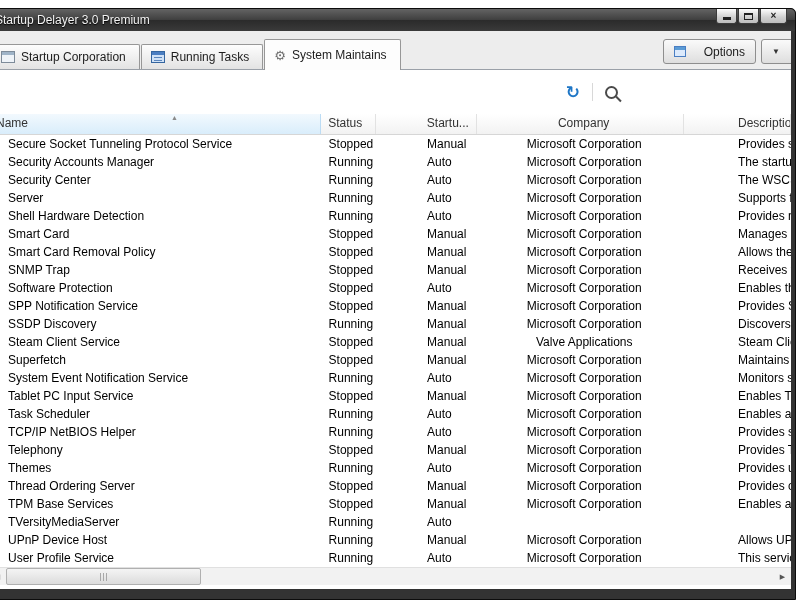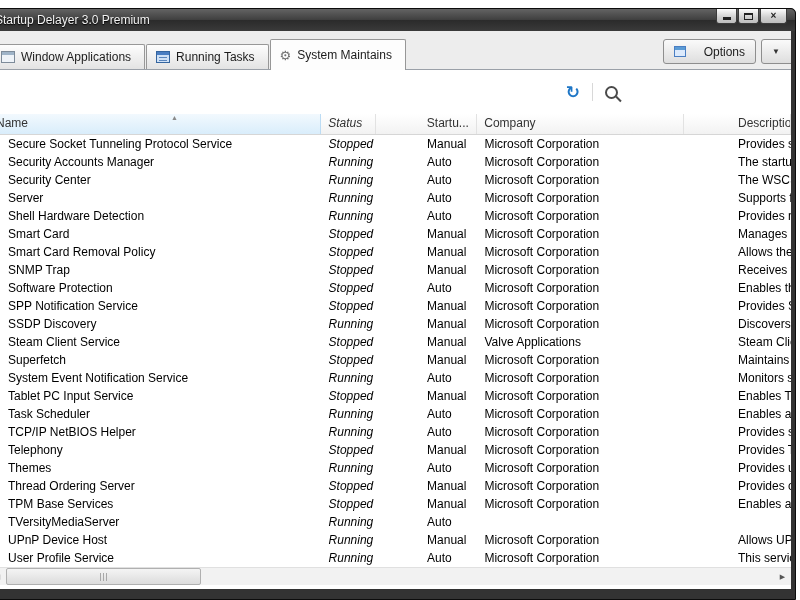--- a/index.html
+++ b/index.html
@@ -68,23 +68,23 @@
 
   
   .grid{position:absolute;top:44px;left:0;right:0;bottom:0;background:#fff;font-size:12px;}
   .grid-header{display:flex;height:20px;background:linear-gradient(#ffffff,#f2f2f2);
                border-bottom:1px solid #d6d6d6;color:#333;}
   .hcell{line-height:19px;padding-left:7px;border-right:1px solid #e2e2e2;
          box-sizing:border-box;white-space:nowrap;overflow:hidden;position:relative;cursor:default;}
   .hcell.c-name{background:linear-gradient(#f2f9fe,#d9edfb);border-right-color:#bcdcf4;}
   .sort{position:absolute;left:182px;top:0;font-size:7px;color:#8a8a8a;line-height:7px;}
   .c-name{width:349px;}
-  .c-status{width:57px;font-style:italic;}
+  .c-status{width:57px;}
   .c-startup{width:60px;margin-left:44px;}
-  .c-company{width:217px;}
+  .c-company{width:217px;text-align:center;}
   .c-desc{flex:1;min-width:60px;margin-left:47px;}
   .grid-body{height:432px;overflow:hidden;background:#fff;}
   .row{display:flex;height:18px;line-height:18px;color:#000;}
   .cell{padding-left:7px;box-sizing:border-box;white-space:nowrap;overflow:hidden;}
   .grid-body .c-name{padding-left:19px;}
 
   
   .hscroll{display:flex;height:17px;background:#f2f2f2;border-top:1px solid #e0e0e0;
            align-items:stretch;}
   .sbtn{width:17px;display:flex;align-items:center;justify-content:center;
@@ -114,21 +114,21 @@
         <span class="g-close">×</span>
       </div>
     </div>
   </div>
 
   <div class="client">
 
     <div class="tabstrip">
       <div class="tab">
         <span class="icon-app"></span>
-        <span>Window Applications</span>
+        <span>Startup Corporation</span>
       </div>
       <div class="tab">
         <span class="icon-tasks"></span>
         <span>Running Tasks</span>
       </div>
       <div class="tab active">
         <span class="icon-gear">⚙</span>
         <span>System Maintains</span>
       </div>
 

